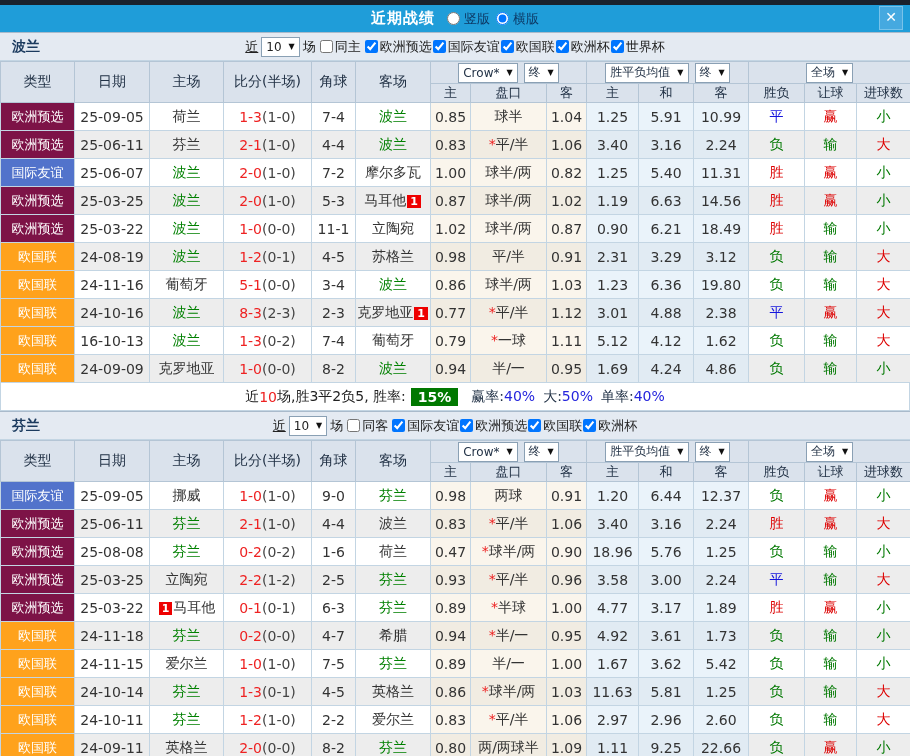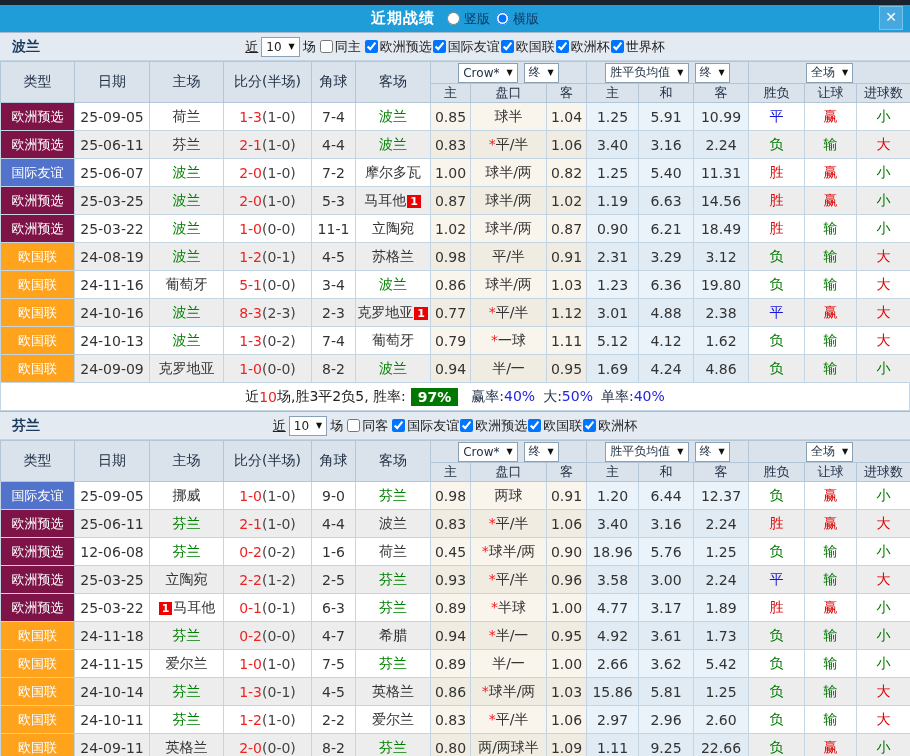--- a/index.html
+++ b/index.html
@@ -308,21 +308,21 @@
           <td class="c-odds">1.12</td>
           <td class="c-avg">3.01</td>
           <td class="c-avg">4.88</td>
           <td class="c-avg">2.38</td>
           <td style="color: rgb(21, 21, 221);">平</td>
           <td style="color: rgb(221, 0, 0);">赢</td>
           <td style="color: rgb(221, 0, 0);">大</td>
         </tr>
         <tr class="odd">
           <td class="c-type" style="background: rgb(255, 162, 28);">欧国联</td>
-          <td>24-10-13</td>
+          <td>16-10-13</td>
           <td><span class="t-green">波兰</span></td>
           <td><span class="ft">1-3</span><span class="ht">(0-2)</span></td>
           <td>7-4</td>
           <td><span>葡萄牙</span></td>
           <td class="c-odds">0.79</td>
           <td class="c-odds"><span class="star">*</span>一球</td>
           <td class="c-odds">1.11</td>
           <td class="c-avg">5.12</td>
           <td class="c-avg">4.12</td>
           <td class="c-avg">1.62</td>
@@ -346,21 +346,21 @@
           <td style="color: rgb(0, 120, 0);">负</td>
           <td style="color: rgb(0, 120, 0);">输</td>
           <td style="color: rgb(0, 120, 0);">小</td>
         </tr>
       </tbody>
   </table>
   <div class="summary">
       <span>近</span>
       <span class="sum-red">10</span>
       <span>场,胜3平2负5, 胜率:</span>
-      <span class="rate-badge">97%</span>
+      <span class="rate-badge">15%</span>
       <span class="stat"><span class="lab">赢率:</span><span class="val">40%</span></span>
       <span class="stat"><span class="lab">大:</span><span class="val">50%</span></span>
       <span class="stat"><span class="lab">单率:</span><span class="val">40%</span></span>
     </div>
 </div>
 
 <div class="section">
   <div class="section-bar">
     <span class="team-name">芬兰</span>
     <div class="filterbar">
@@ -495,26 +495,26 @@
           <td class="c-odds">1.06</td>
           <td class="c-avg">3.40</td>
           <td class="c-avg">3.16</td>
           <td class="c-avg">2.24</td>
           <td style="color: rgb(221, 0, 0);">胜</td>
           <td style="color: rgb(221, 0, 0);">赢</td>
           <td style="color: rgb(221, 0, 0);">大</td>
         </tr>
         <tr class="odd">
           <td class="c-type" style="background: rgb(125, 19, 71);">欧洲预选</td>
-          <td>12-06-08</td>
+          <td>25-08-08</td>
           <td><span class="t-green">芬兰</span></td>
           <td><span class="ft">0-2</span><span class="ht">(0-2)</span></td>
           <td>1-6</td>
           <td><span>荷兰</span></td>
-          <td class="c-odds">0.45</td>
+          <td class="c-odds">0.47</td>
           <td class="c-odds"><span class="star">*</span>球半/两</td>
           <td class="c-odds">0.90</td>
           <td class="c-avg">18.96</td>
           <td class="c-avg">5.76</td>
           <td class="c-avg">1.25</td>
           <td style="color: rgb(0, 120, 0);">负</td>
           <td style="color: rgb(0, 120, 0);">输</td>
           <td style="color: rgb(0, 120, 0);">小</td>
         </tr>
         <tr class="even">
@@ -571,38 +571,38 @@
         <tr class="odd">
           <td class="c-type" style="background: rgb(255, 162, 28);">欧国联</td>
           <td>24-11-15</td>
           <td><span>爱尔兰</span></td>
           <td><span class="ft">1-0</span><span class="ht">(1-0)</span></td>
           <td>7-5</td>
           <td><span class="t-green">芬兰</span></td>
           <td class="c-odds">0.89</td>
           <td class="c-odds">半/一</td>
           <td class="c-odds">1.00</td>
-          <td class="c-avg">2.66</td>
+          <td class="c-avg">1.67</td>
           <td class="c-avg">3.62</td>
           <td class="c-avg">5.42</td>
           <td style="color: rgb(0, 120, 0);">负</td>
           <td style="color: rgb(0, 120, 0);">输</td>
           <td style="color: rgb(0, 120, 0);">小</td>
         </tr>
         <tr class="even">
           <td class="c-type" style="background: rgb(255, 162, 28);">欧国联</td>
           <td>24-10-14</td>
           <td><span class="t-green">芬兰</span></td>
           <td><span class="ft">1-3</span><span class="ht">(0-1)</span></td>
           <td>4-5</td>
           <td><span>英格兰</span></td>
           <td class="c-odds">0.86</td>
           <td class="c-odds"><span class="star">*</span>球半/两</td>
           <td class="c-odds">1.03</td>
-          <td class="c-avg">15.86</td>
+          <td class="c-avg">11.63</td>
           <td class="c-avg">5.81</td>
           <td class="c-avg">1.25</td>
           <td style="color: rgb(0, 120, 0);">负</td>
           <td style="color: rgb(0, 120, 0);">输</td>
           <td style="color: rgb(221, 0, 0);">大</td>
         </tr>
         <tr class="odd">
           <td class="c-type" style="background: rgb(255, 162, 28);">欧国联</td>
           <td>24-10-11</td>
           <td><span class="t-green">芬兰</span></td>

